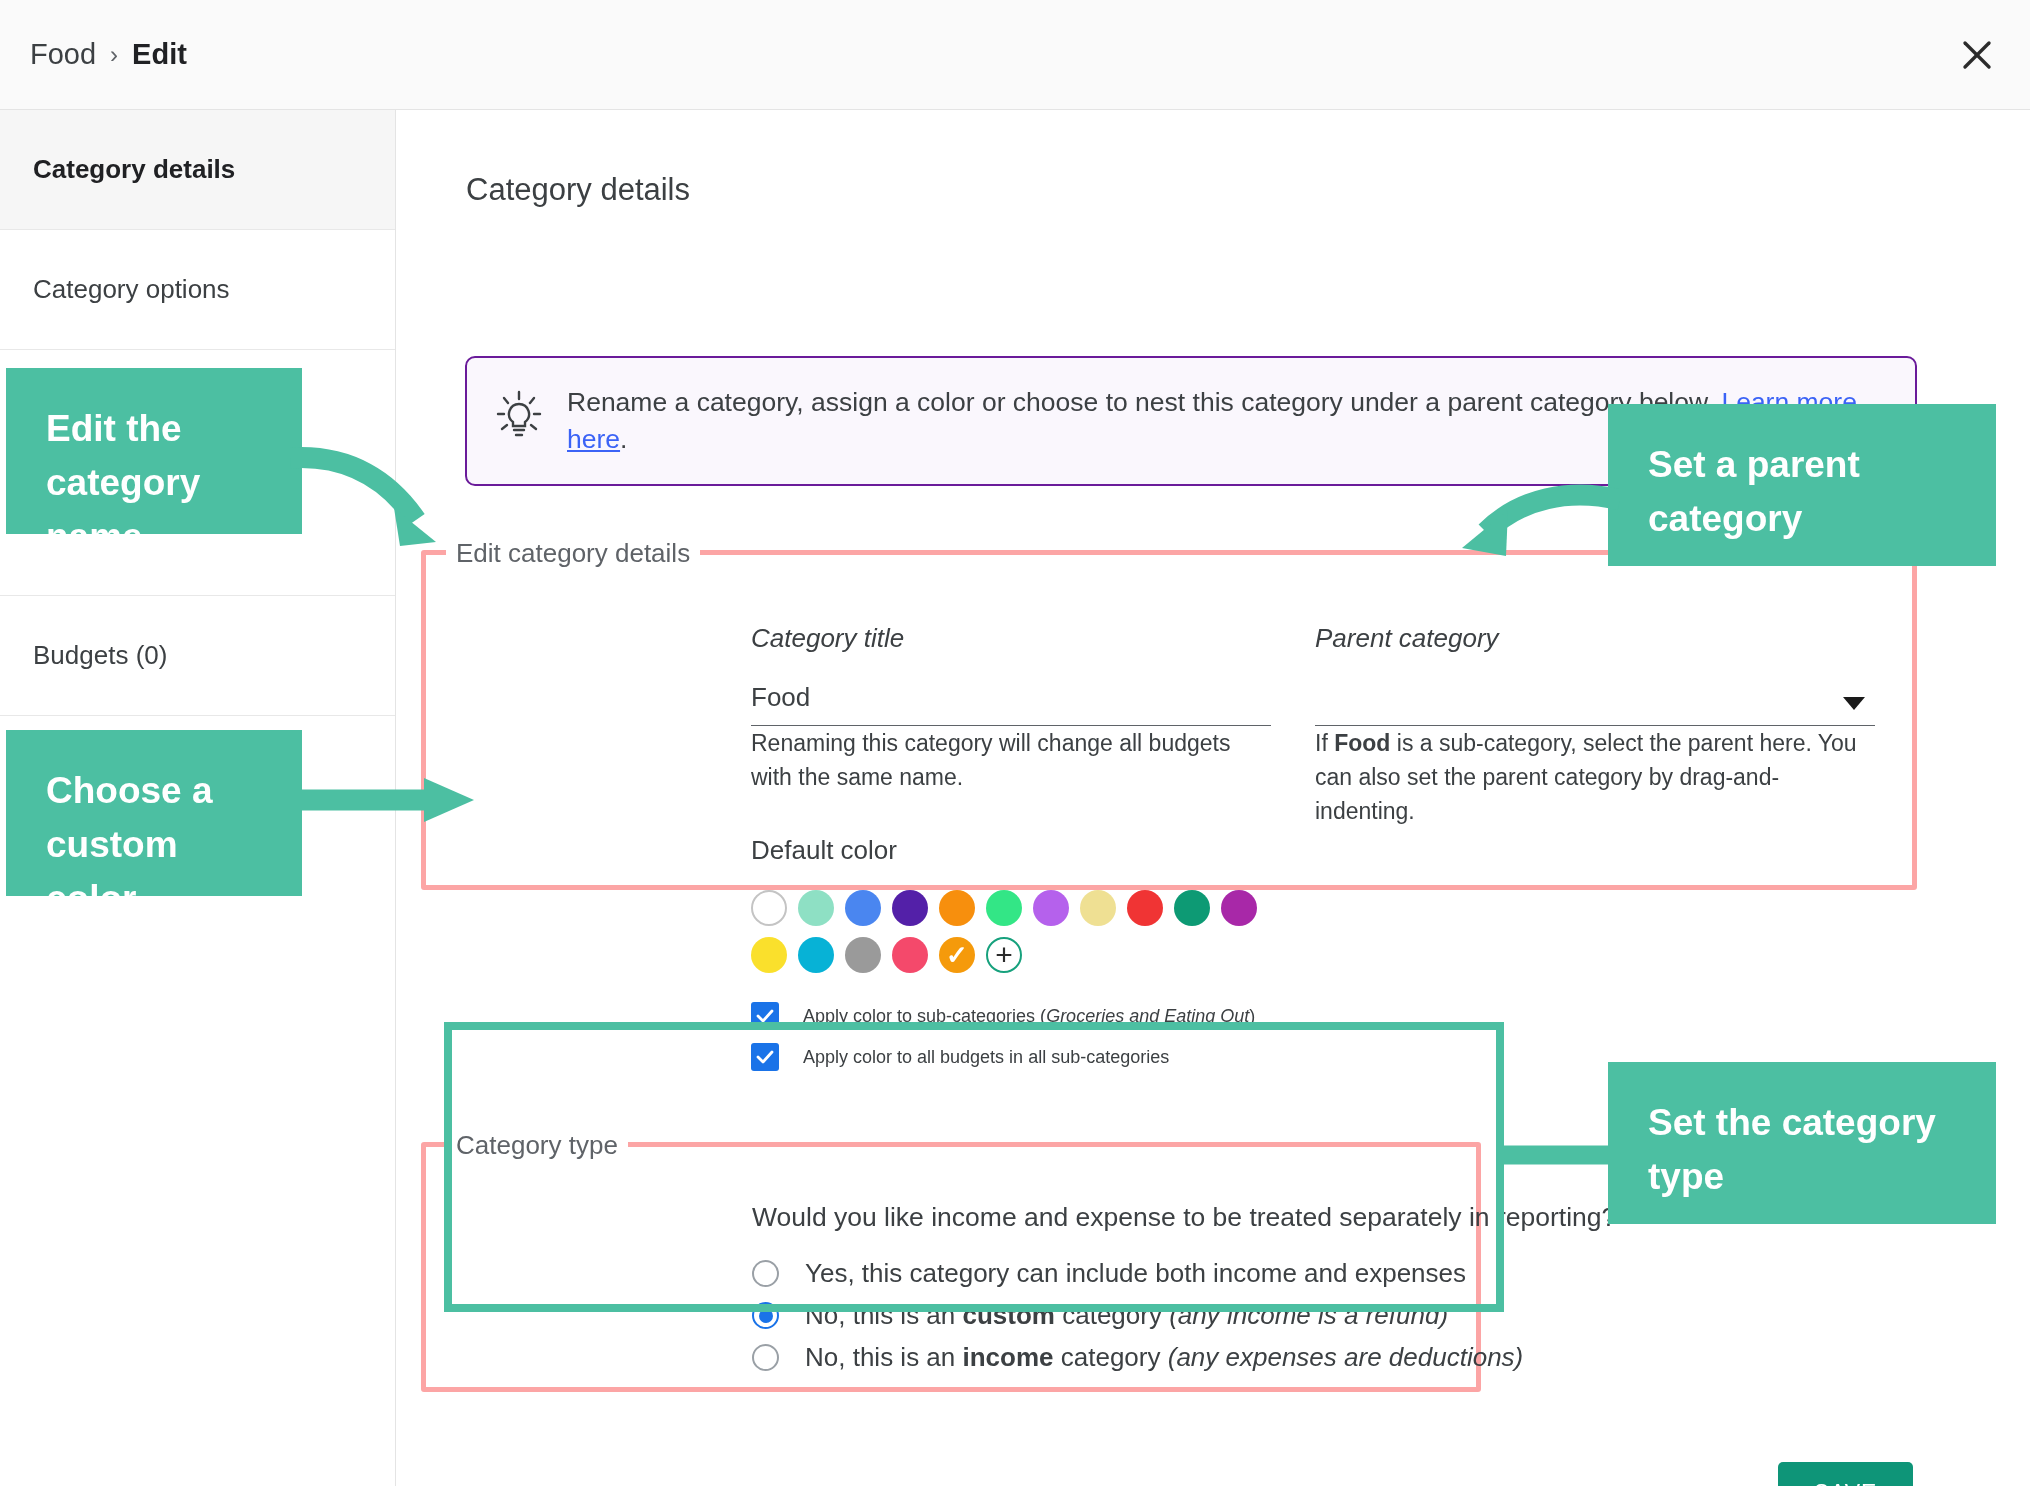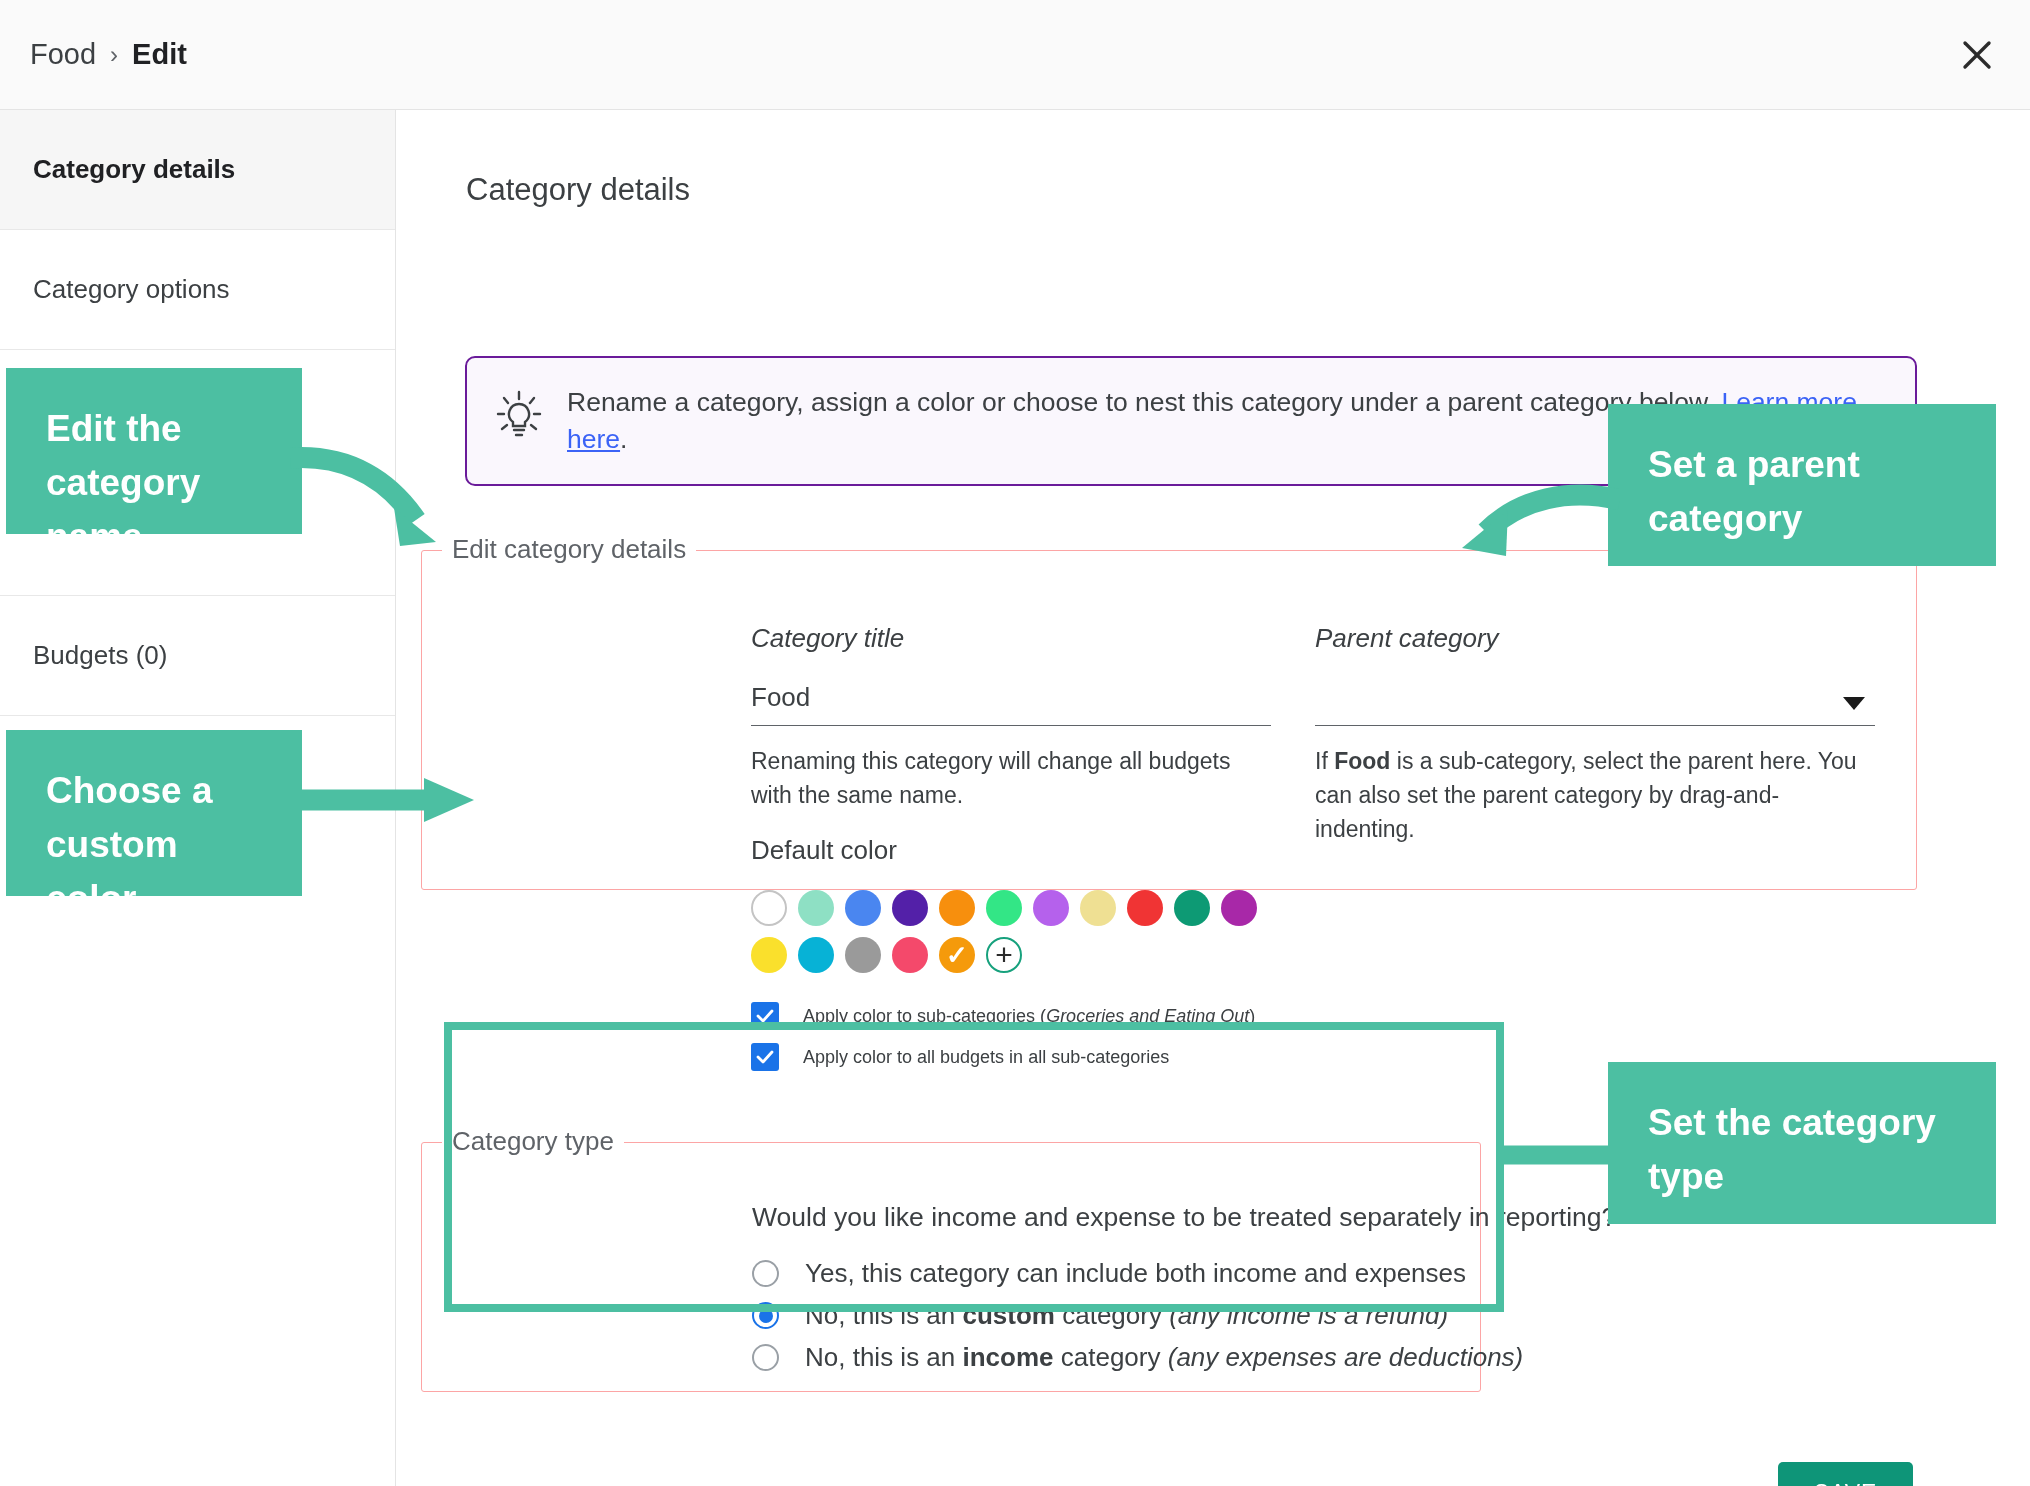--- a/index.html
+++ b/index.html
@@ -52,21 +52,21 @@
     position:absolute; left:68px; top:246px; width:1452px; min-height:118px;
     background:#faf7fd; border:2px solid #6a1b9a; border-radius:10px;
     display:flex; align-items:flex-start; padding:26px 28px 26px 26px;
   }
   .bulb { width:56px; flex:0 0 56px; margin-top:4px; }
   .banner-text { font-size:26.5px; line-height:37px; color:#3c4043; margin-left:18px; }
   .banner-link { color:#3b63f6; }
 
   
   .group {
-    position:absolute; border:1px solid #fca5a5; border-radius:3px;
+    position:absolute; border:5px solid #fca5a5; border-radius:3px;
   }
   .group-legend {
     position:absolute; top:-17px; left:20px; background:#fff;
     padding:0 10px; font-size:26px; color:#5f6368;
   }
   #details-group { left:24px; top:440px; width:1496px; height:340px; }
 
   .field-label { font-size:26px; color:#3c4043;font-style:italic; }
   .field-underline-input {
     border:none; border-bottom:1.5px solid #5f6368; background:transparent;
@@ -77,21 +77,21 @@
 
   .col-left  { position:absolute; left:354px; top:513px; width:520px; }
   .col-right { position:absolute; left:918px; top:513px; width:560px; }
   .col-left .field-label, .col-right .field-label { display:block; margin-bottom:28px; }
   .underline-wrap { position:relative; }
   .select-caret {
     position:absolute; right:10px; bottom:16px; width:0; height:0;
     border-left:11px solid transparent; border-right:11px solid transparent;
     border-top:13px solid #1a1a1a;
   }
-  .help-top { margin-top:18px; }
+  .help-top { }
 
   
   .color-section { position:absolute; left:354px; top:725px; width:1100px; }
   .color-title { font-size:26px; color:#3c4043; margin-bottom:24px; }
   .swatch-row { display:flex; flex-wrap:wrap; gap:11px; max-width:520px; }
   .swatch {
     width:36px; height:36px; border-radius:50%; cursor:pointer;
     display:flex; align-items:center; justify-content:center; flex:0 0 auto;
   }
   .swatch.outline { background:#fff; border:2px solid #c4c4c4; }

